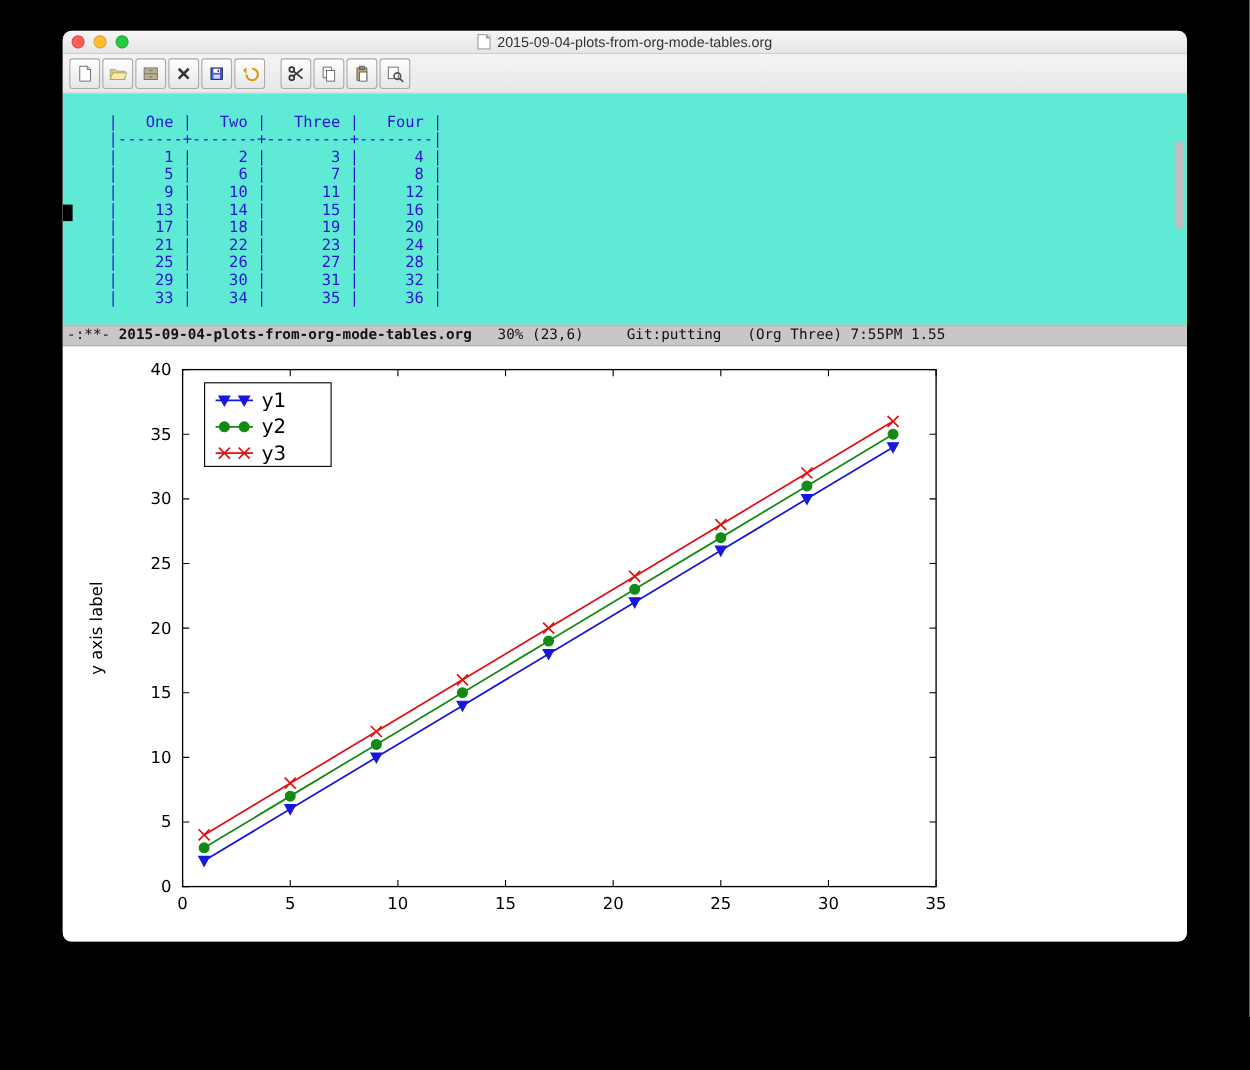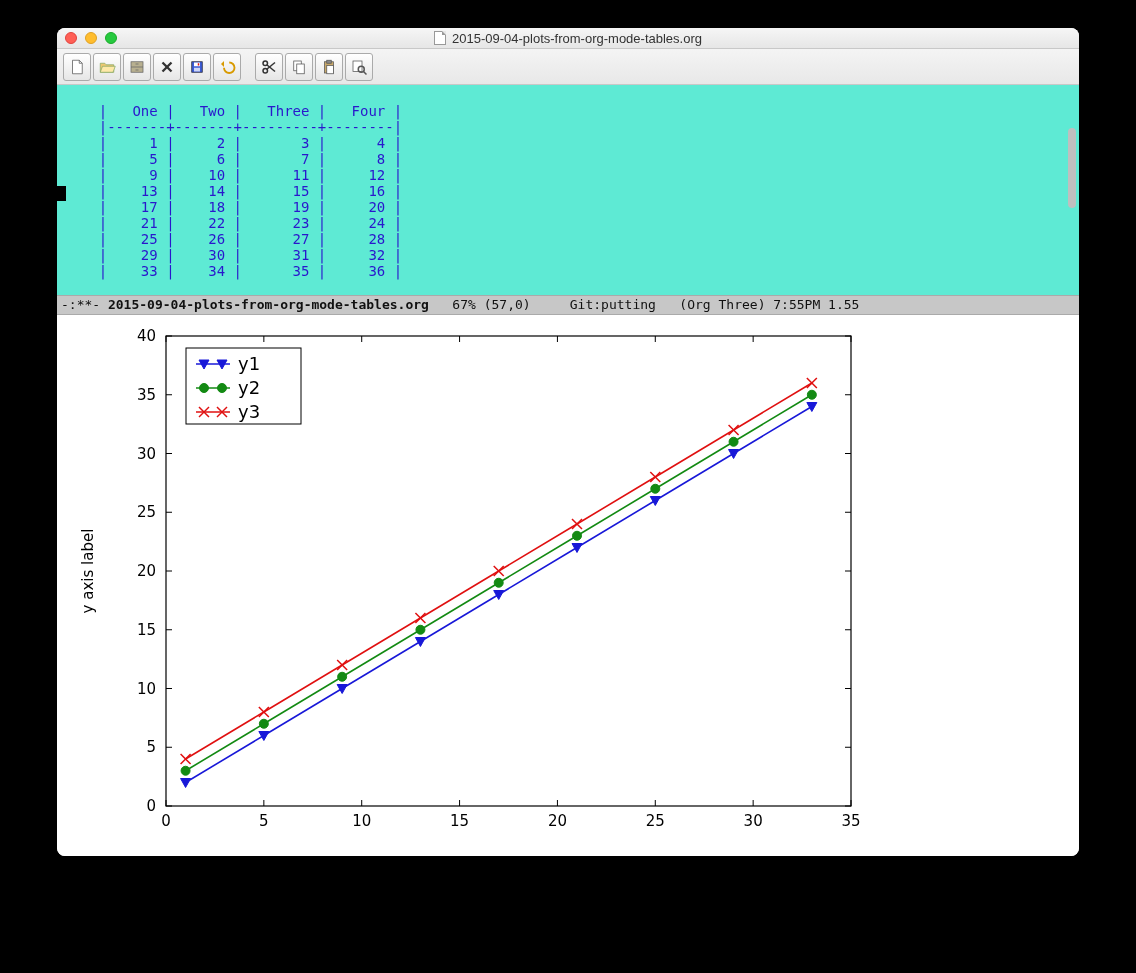--- a/index.html
+++ b/index.html
@@ -223,21 +223,21 @@
     |     9 |    10 |      11 |     12 |
     |    13 |    14 |      15 |     16 |
     |    17 |    18 |      19 |     20 |
     |    21 |    22 |      23 |     24 |
     |    25 |    26 |      27 |     28 |
     |    29 |    30 |      31 |     32 |
     |    33 |    34 |      35 |     36 |
 </span>
 </div>
 
-  <div class="modeline"><span>-:**- </span><b>2015-09-04-plots-from-org-mode-tables.org</b>   <span>67%</span> <span>(57,0)</span>     <span>Git:putting</span>   <span>(Org Three)</span> <span>7:55PM</span> <span>1.55</span></div>
+  <div class="modeline"><span>-:**- </span><b>2015-09-04-plots-from-org-mode-tables.org</b>   <span>30%</span> <span>(23,6)</span>     <span>Git:putting</span>   <span>(Org Three)</span> <span>7:55PM</span> <span>1.55</span></div>
 
   <div class="plot-area">
     <svg class="chart" id="chart" width="800" height="540">
         <rect x="95" y="15" width="685" height="470" fill="none" stroke="#000" stroke-width="1.2"></rect>
         <line x1="95" y1="485" x2="95" y2="479" stroke="#000"></line>
         <line x1="95" y1="15" x2="95" y2="21" stroke="#000"></line>
         <text x="95" y="505" text-anchor="middle" class="tick">0</text>
         <line x1="192.85714285714283" y1="485" x2="192.85714285714283" y2="479" stroke="#000"></line>
         <line x1="192.85714285714283" y1="15" x2="192.85714285714283" y2="21" stroke="#000"></line>
         <text x="192.85714285714283" y="505" text-anchor="middle" class="tick">5</text>

